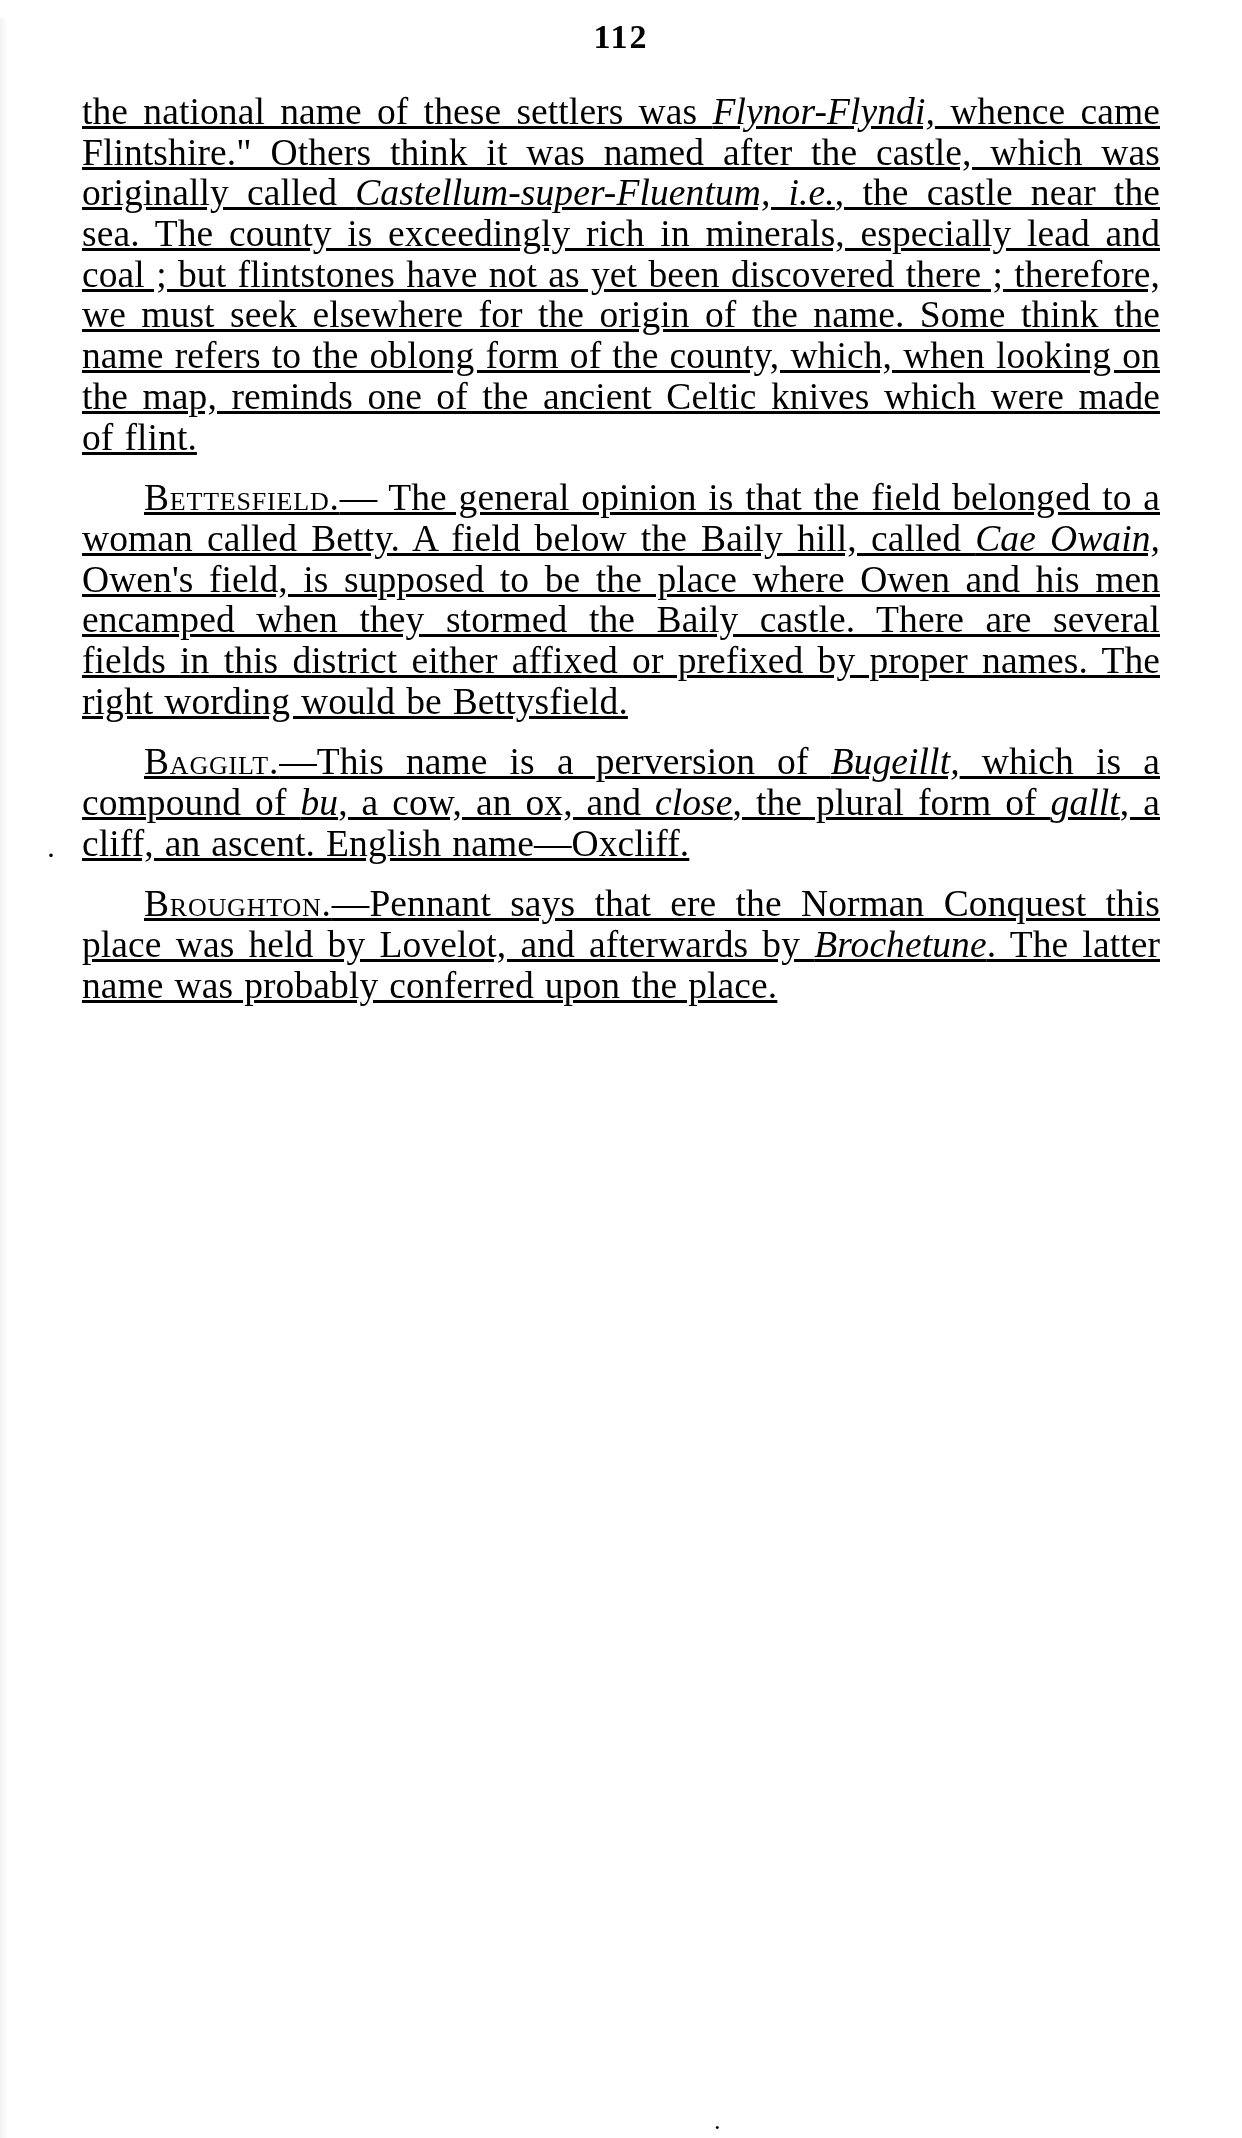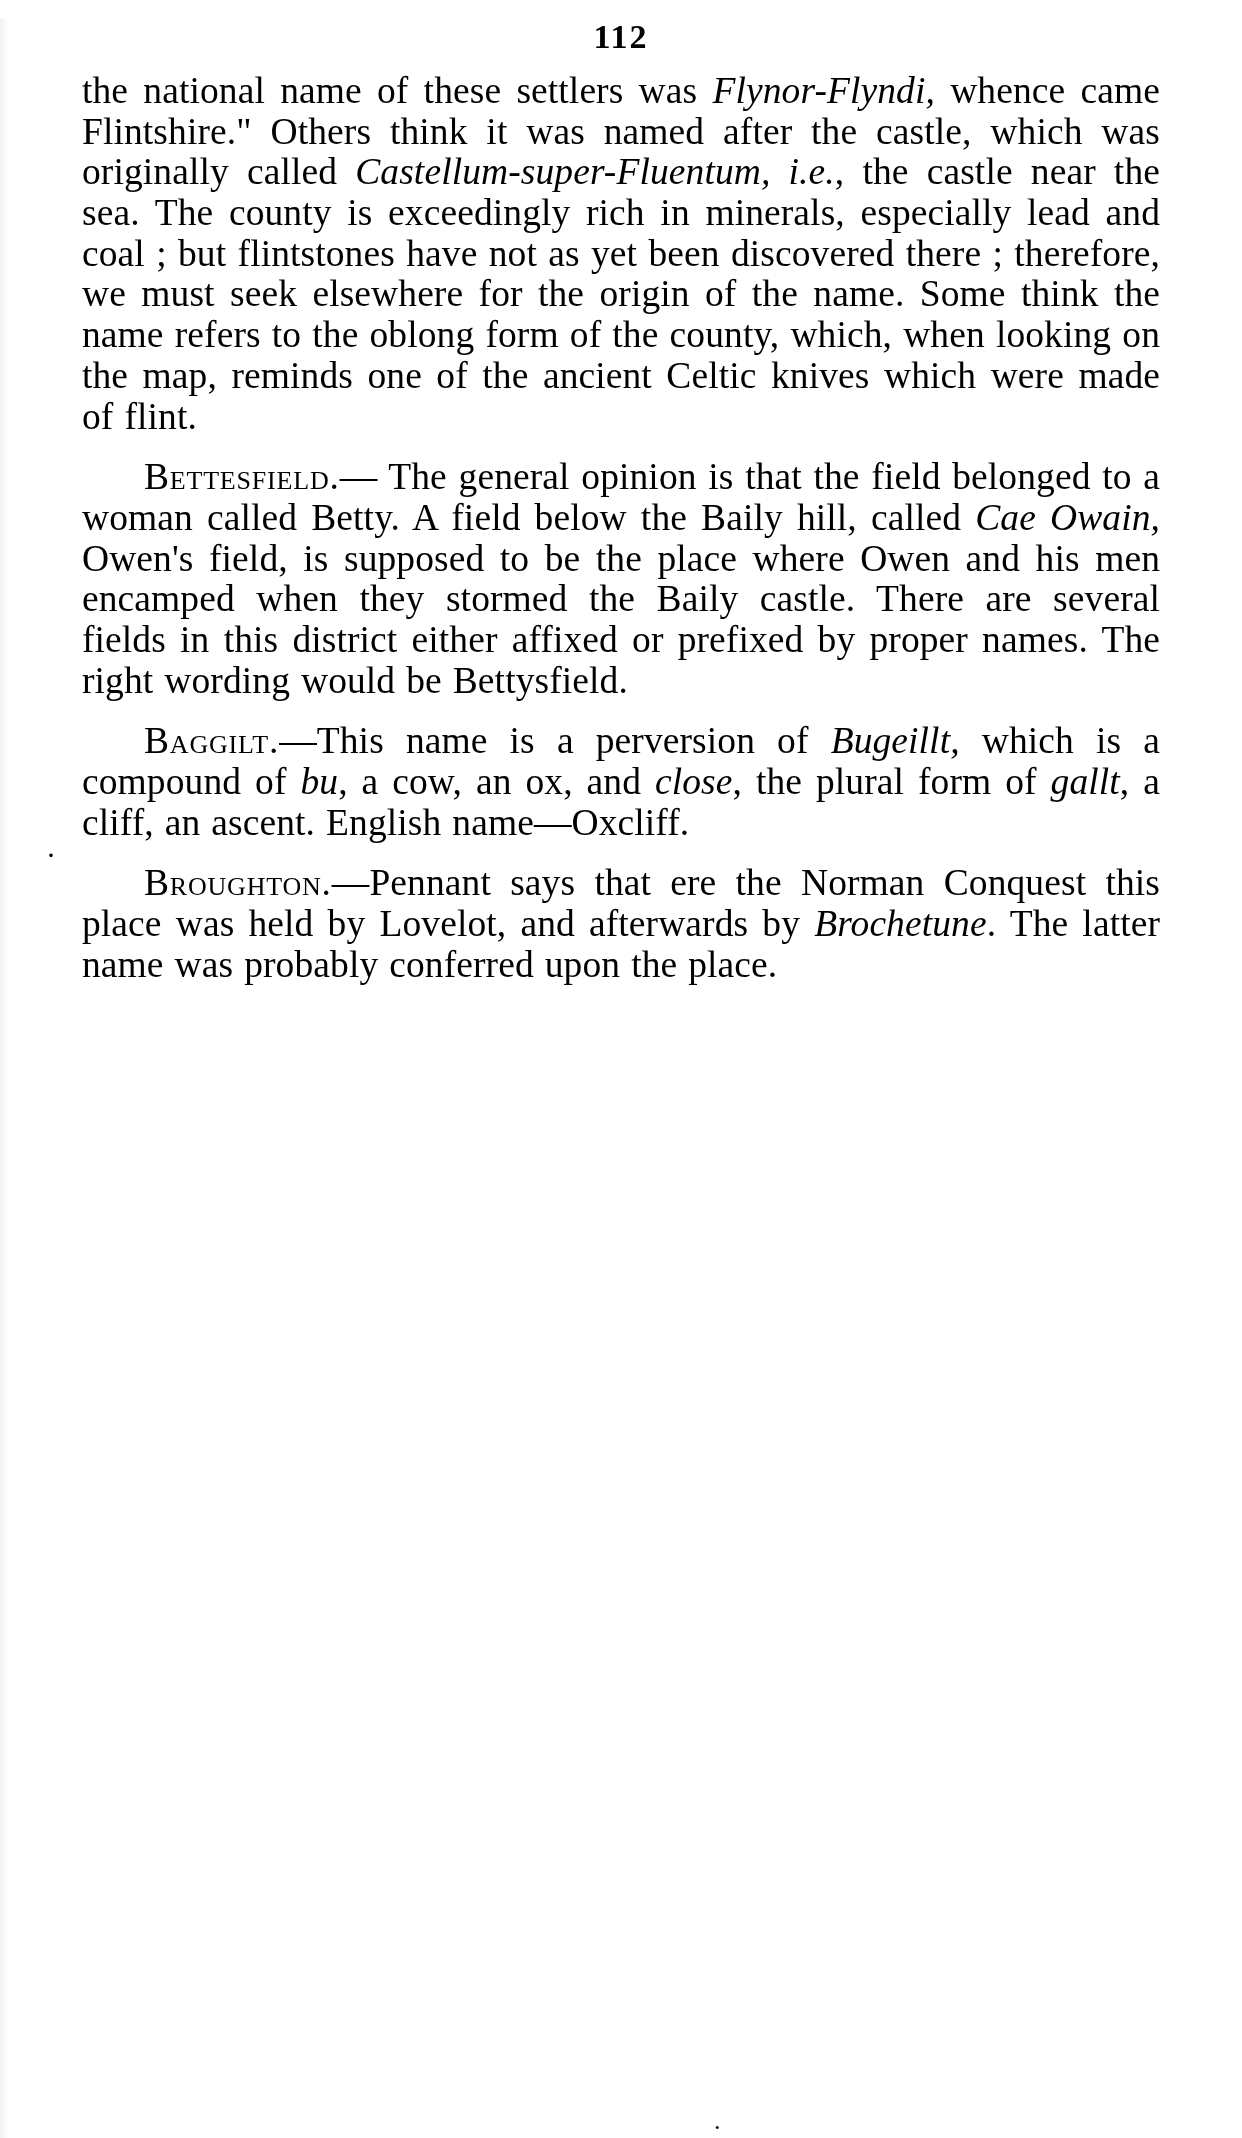--- a/index.html
+++ b/index.html
@@ -21,28 +21,29 @@
     box-sizing: border-box;
     padding: 0;
     position: relative;
   }
   .page-number {
     text-align: center;
     font-size: 34px;
     font-weight: 700;
     letter-spacing: 2px;
     margin-top: 18px;
-    margin-bottom: 15px;
+    margin-bottom: 36px;
     font-family: "Liberation Serif", serif;
   }
   .body-col {
     margin: 0 auto;
     width: 1150px;
     padding: 0 36px;
     box-sizing: border-box;
+    text-decoration: underline;
   }
   p.para {
     font-size: 37.5px;
     line-height: 1.085;
     text-align: justify;
     text-justify: inter-word;
     margin: 0 0 12px 0;
     word-spacing: 0.04em;
     font-family: "Liberation Serif", serif;
     letter-spacing: 0.1px;

